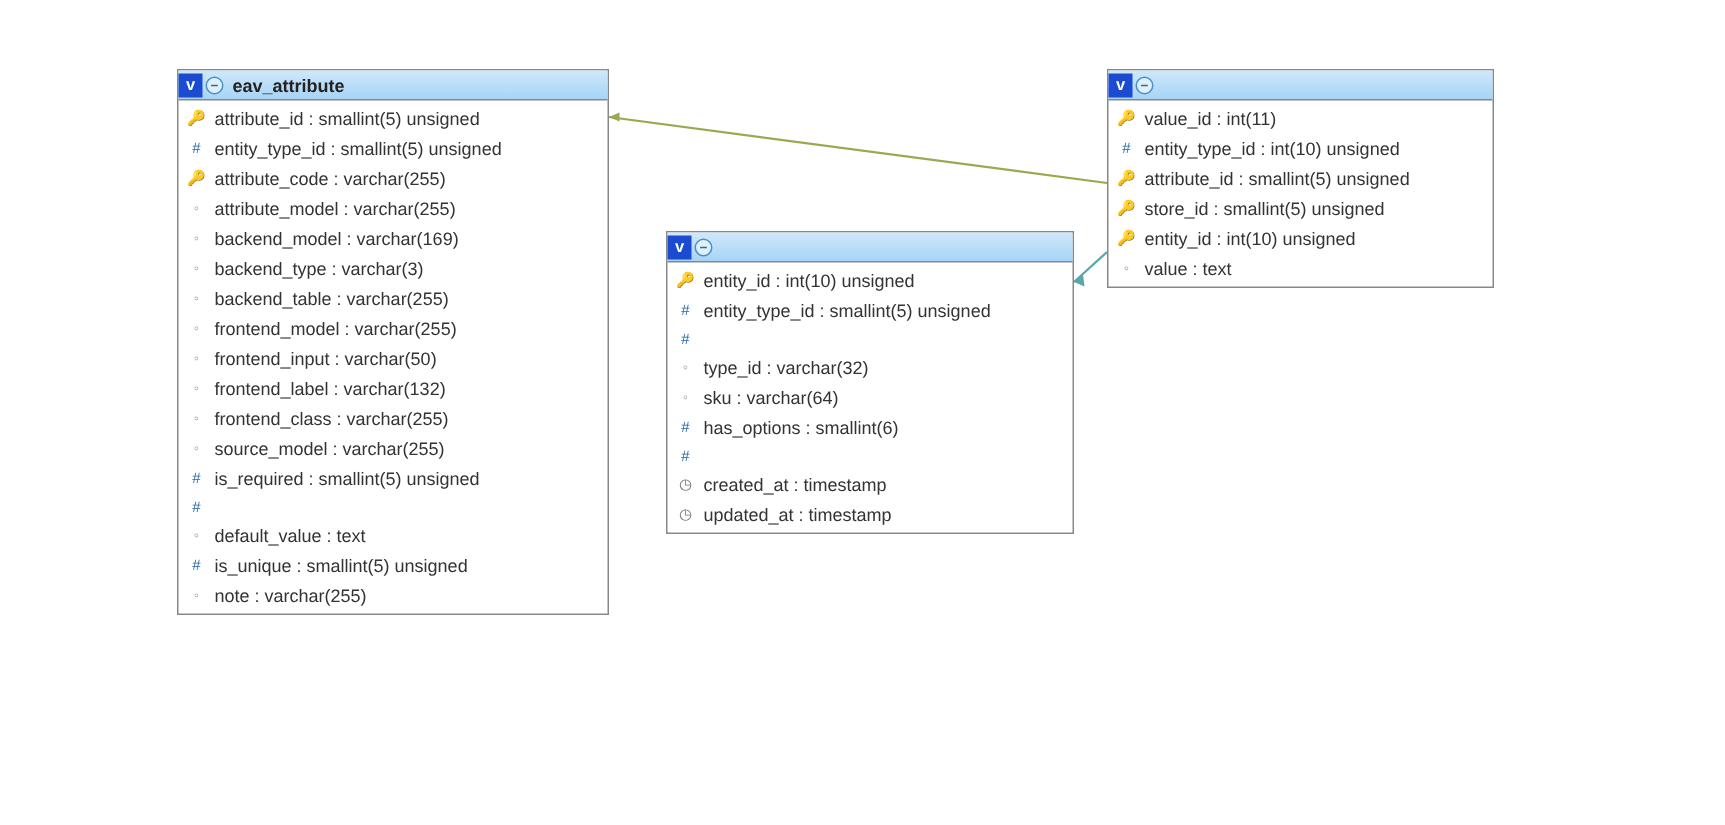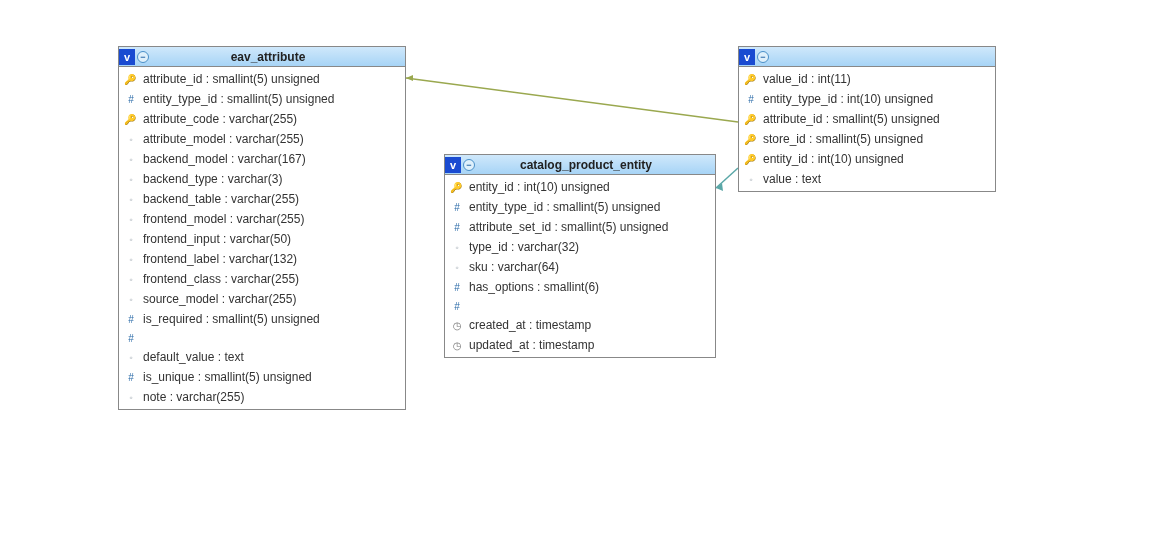--- a/index.html
+++ b/index.html
@@ -66,21 +66,21 @@
     font-size: 9px;
     line-height: 10px;
     display: inline-flex;
     align-items: center;
     justify-content: center;
     margin-right: 6px;
     flex-shrink: 0;
   }
   .table-title {
     flex: 1;
-    text-align: center;
+    text-align: left;
     padding-right: 20px;
   }
   .table-body {
     padding: 2px 0;
   }
   .col {
     display: flex;
     align-items: center;
     padding: 3px 8px 3px 6px;
     color: #333;
@@ -137,21 +137,21 @@
         <div class="col">
           <span class="col-icon ico-pk">🔑</span>
           <span>attribute_code : varchar(255)</span>
         </div>
         <div class="col">
           <span class="col-icon ico-null">◦</span>
           <span>attribute_model : varchar(255)</span>
         </div>
         <div class="col">
           <span class="col-icon ico-null">◦</span>
-          <span>backend_model : varchar(167)</span>
+          <span>backend_model : varchar(169)</span>
         </div>
         <div class="col">
           <span class="col-icon ico-null">◦</span>
           <span>backend_type : varchar(3)</span>
         </div>
         <div class="col">
           <span class="col-icon ico-null">◦</span>
           <span>backend_table : varchar(255)</span>
         </div>
         <div class="col">
@@ -193,34 +193,32 @@
           <span class="col-icon ico-null">◦</span>
           <span>note : varchar(255)</span>
         </div>
       </div>
   </div>
 
   <div class="table" id="tbl-cpe">
     <div class="table-header">
       <span class="v-icon">v</span>
       <span class="collapse-icon">−</span>
-      <span class="table-title">catalog_product_entity</span>
     </div>
     <div class="table-body">
         <div class="col">
           <span class="col-icon ico-pk">🔑</span>
           <span>entity_id : int(10) unsigned</span>
         </div>
         <div class="col">
           <span class="col-icon ico-idx">#</span>
           <span>entity_type_id : smallint(5) unsigned</span>
         </div>
         <div class="col">
           <span class="col-icon ico-idx">#</span>
-          <span>attribute_set_id : smallint(5) unsigned</span>
         </div>
         <div class="col">
           <span class="col-icon ico-null">◦</span>
           <span>type_id : varchar(32)</span>
         </div>
         <div class="col">
           <span class="col-icon ico-null">◦</span>
           <span>sku : varchar(64)</span>
         </div>
         <div class="col">

